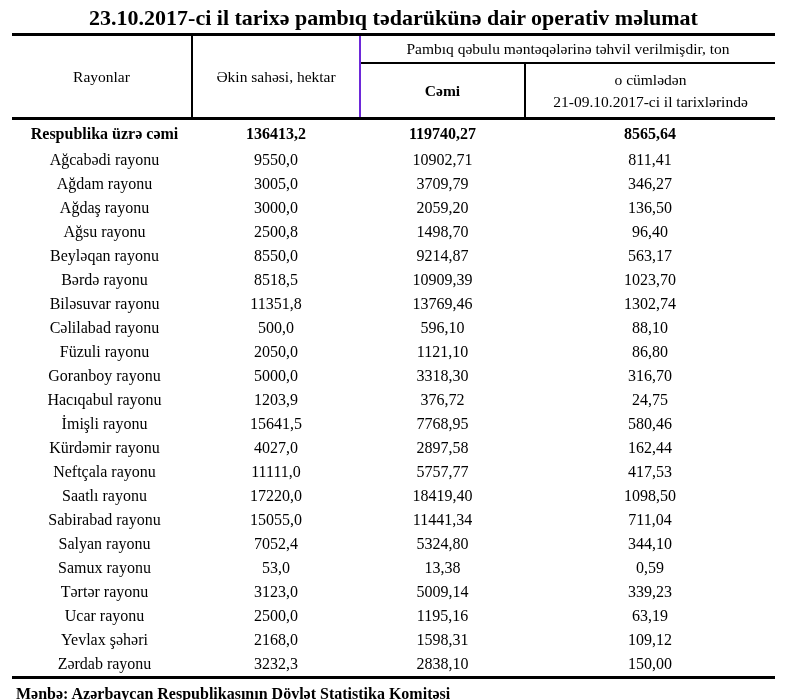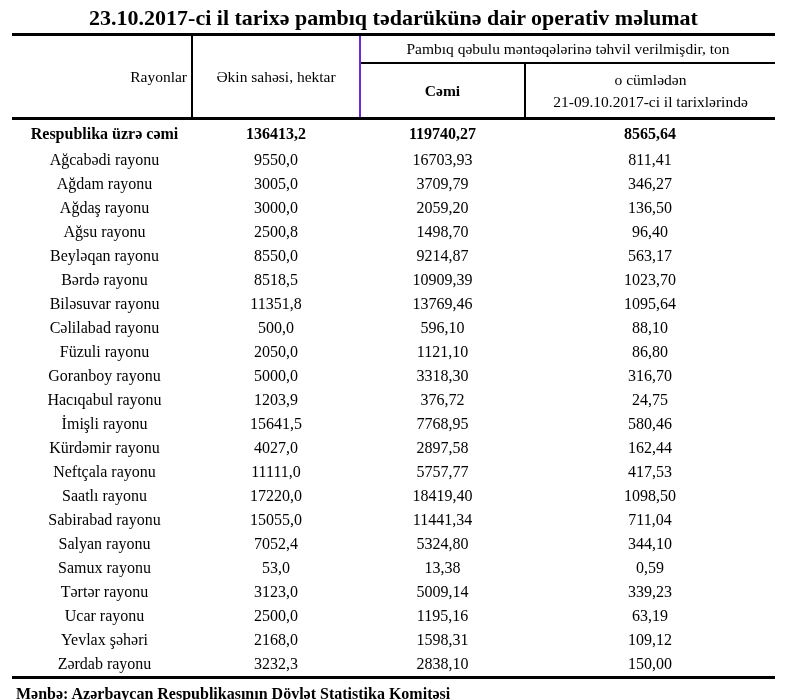--- a/index.html
+++ b/index.html
@@ -33,21 +33,21 @@
   col.c4 { width: 250px; }
 
   thead th {
     font-weight: normal;
     font-size: 15.5px;
     text-align: center;
     vertical-align: middle;
     padding: 0 4px;
     border-bottom: 3px solid #000;
   }
-  th.h-rayonlar { border-right: 2px solid #000; text-align: right; }
+  th.h-rayonlar { border-right: 2px solid #000; }
   th.h-area     { border-right: 2px solid #6d28d9; }
   th.h-group    { height: 26px; border-bottom: 2px solid #000; text-align: center; }
   th.h-total    { height: 53px; border-right: 2px solid #000; font-weight: bold; }
   th.h-including { line-height: 22px; margin-left: 16px; }
 
   tbody td {
     font-size: 16px;
     height: 24px;
     padding: 0;
     vertical-align: middle;
@@ -92,21 +92,21 @@
   <tbody>
       <tr class="total-row">
         <td class="name">Respublika üzrə cəmi</td>
         <td class="num">136413,2</td>
         <td class="num">119740,27</td>
         <td class="num">8565,64</td>
       </tr>
       <tr>
         <td class="name">Ağcabədi rayonu</td>
         <td class="num">9550,0</td>
-        <td class="num">16703,93</td>
+        <td class="num">10902,71</td>
         <td class="num">811,41</td>
       </tr>
       <tr>
         <td class="name">Ağdam rayonu</td>
         <td class="num">3005,0</td>
         <td class="num">3709,79</td>
         <td class="num">346,27</td>
       </tr>
       <tr>
         <td class="name">Ağdaş rayonu</td>
@@ -129,21 +129,21 @@
       <tr>
         <td class="name">Bərdə rayonu</td>
         <td class="num">8518,5</td>
         <td class="num">10909,39</td>
         <td class="num">1023,70</td>
       </tr>
       <tr>
         <td class="name">Biləsuvar rayonu</td>
         <td class="num">11351,8</td>
         <td class="num">13769,46</td>
-        <td class="num">1095,64</td>
+        <td class="num">1302,74</td>
       </tr>
       <tr>
         <td class="name">Cəlilabad rayonu</td>
         <td class="num">500,0</td>
         <td class="num">596,10</td>
         <td class="num">88,10</td>
       </tr>
       <tr>
         <td class="name">Füzuli rayonu</td>
         <td class="num">2050,0</td>

